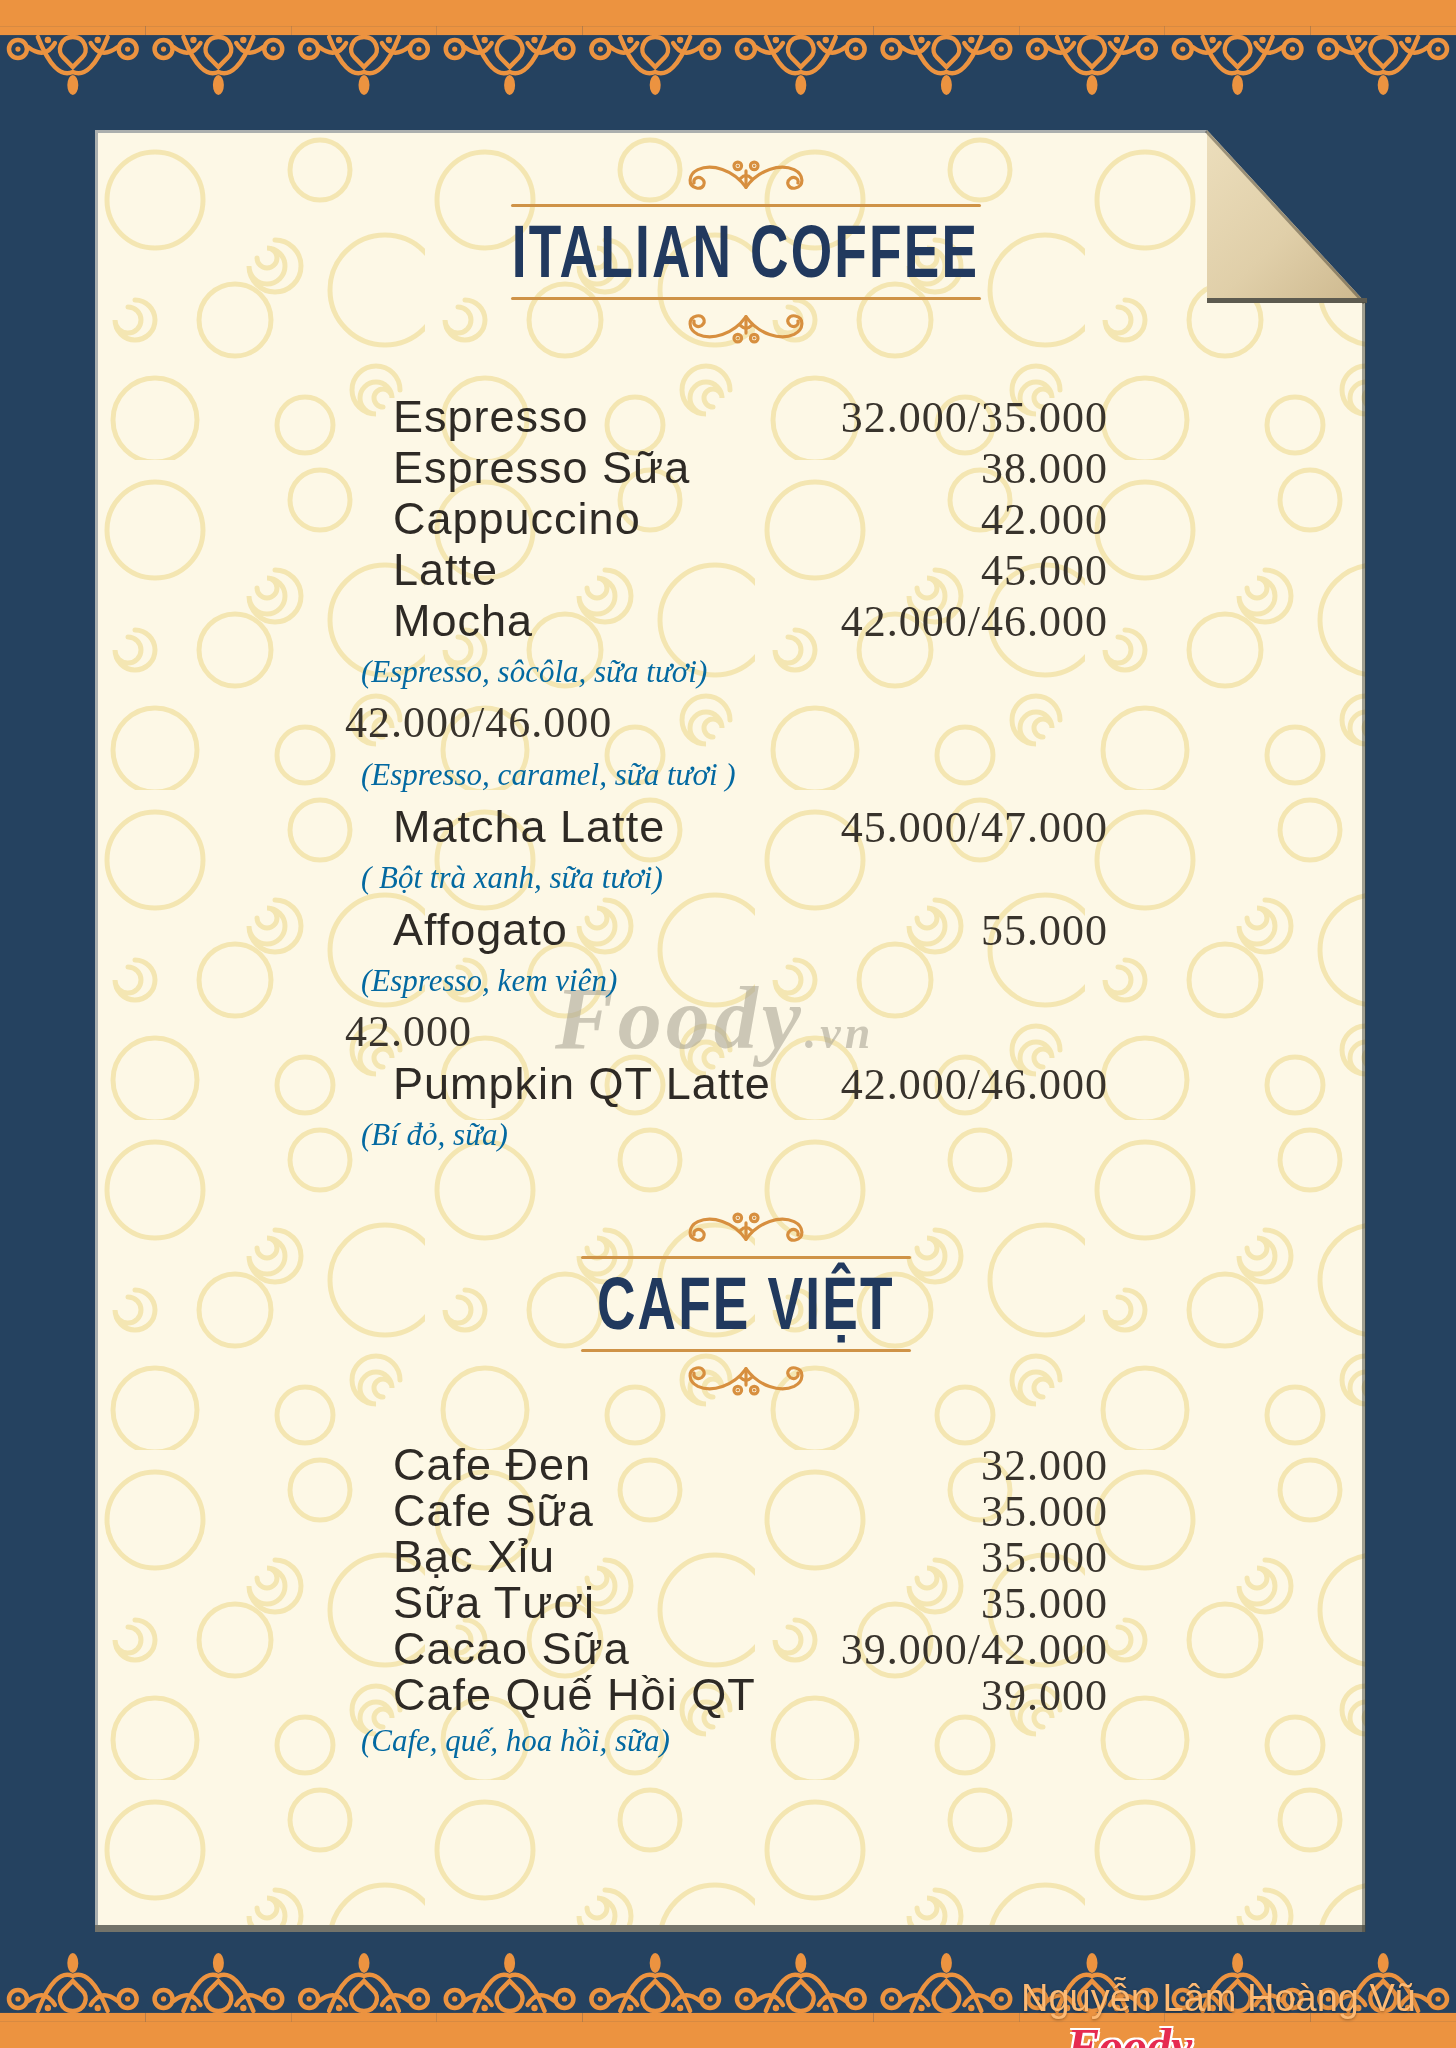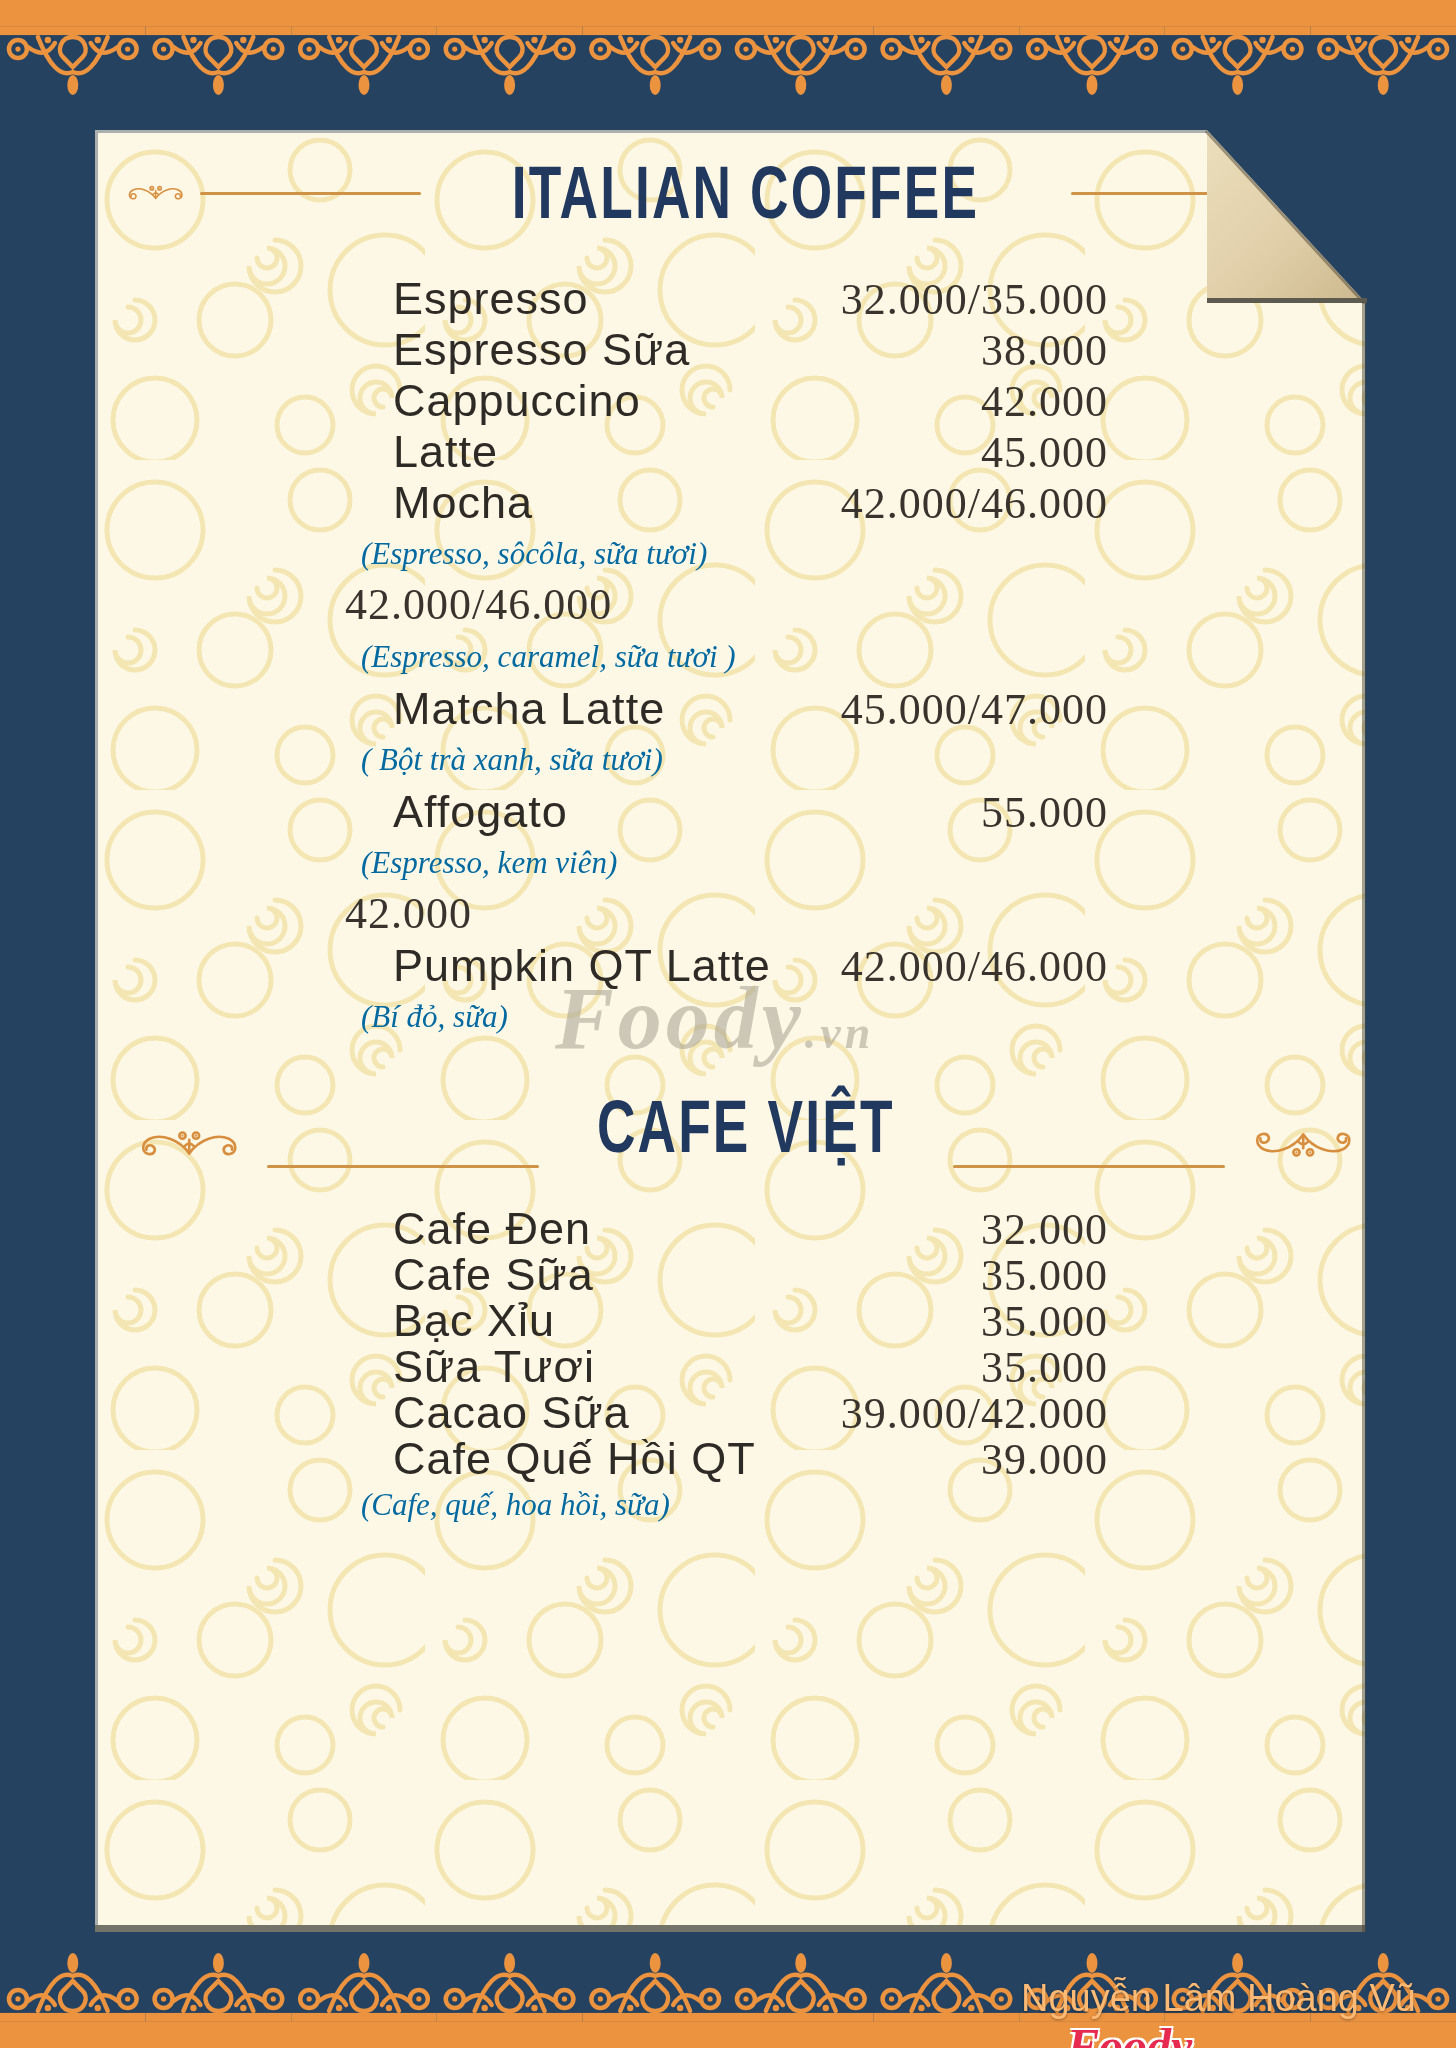--- a/index.html
+++ b/index.html
@@ -22,23 +22,23 @@
   .fold{position:absolute;left:1112px;top:0;width:158px;height:172px;
         background:linear-gradient(315deg,#cdb88e 0%,#e0cfa9 45%,#ecdebc 100%);
         clip-path:polygon(0 0,0 100%,100% 100%);z-index:3;}
   .fold-hyp{position:absolute;left:1207px;top:130px;width:234px;height:3px;background:rgba(60,56,44,.45);
         transform-origin:0 0;transform:rotate(47.4deg);z-index:3;}
   .fold-shadow{position:absolute;left:1207px;top:298px;width:160px;height:5px;background:#5d5b50;z-index:3;}
   .page-shadow-bottom{position:absolute;left:95px;top:1925px;width:1270px;height:7px;background:#73736a;z-index:3;}
   .page-shadow-right{position:absolute;left:1362px;top:302px;width:4px;height:1630px;background:rgba(70,70,58,.5);z-index:3;}
 
   
-  .sec-head{display:flex;flex-direction:row;align-items:center;position:relative;left:16px;z-index:2;}
+  .sec-head{display:flex;flex-direction:column;align-items:center;position:relative;left:16px;z-index:2;}
   .sec1 .sec-head{padding-top:20px;}
-  .sec2 .sec-head{padding-top:38px;align-items:flex-end;}
+  .sec2 .sec-head{padding-top:38px;}
   .flourish{width:190px;height:52px;}
   .flourish.down{transform:scaleY(-1);}
   .orn-line{height:3px;background:#cf9347;border-radius:2px;margin:2px 0;}
   .sec1 .orn-line{width:470px;}
   .sec2 .orn-line{width:330px;}
   .sec-title{margin:0;font:700 74px/86px "Liberation Sans",sans-serif;color:#21395e;
              transform:scaleX(.72);letter-spacing:3px;white-space:nowrap;}
 
   
   .items{margin:40px 0 0 250px;width:763px;position:relative;z-index:2;}

